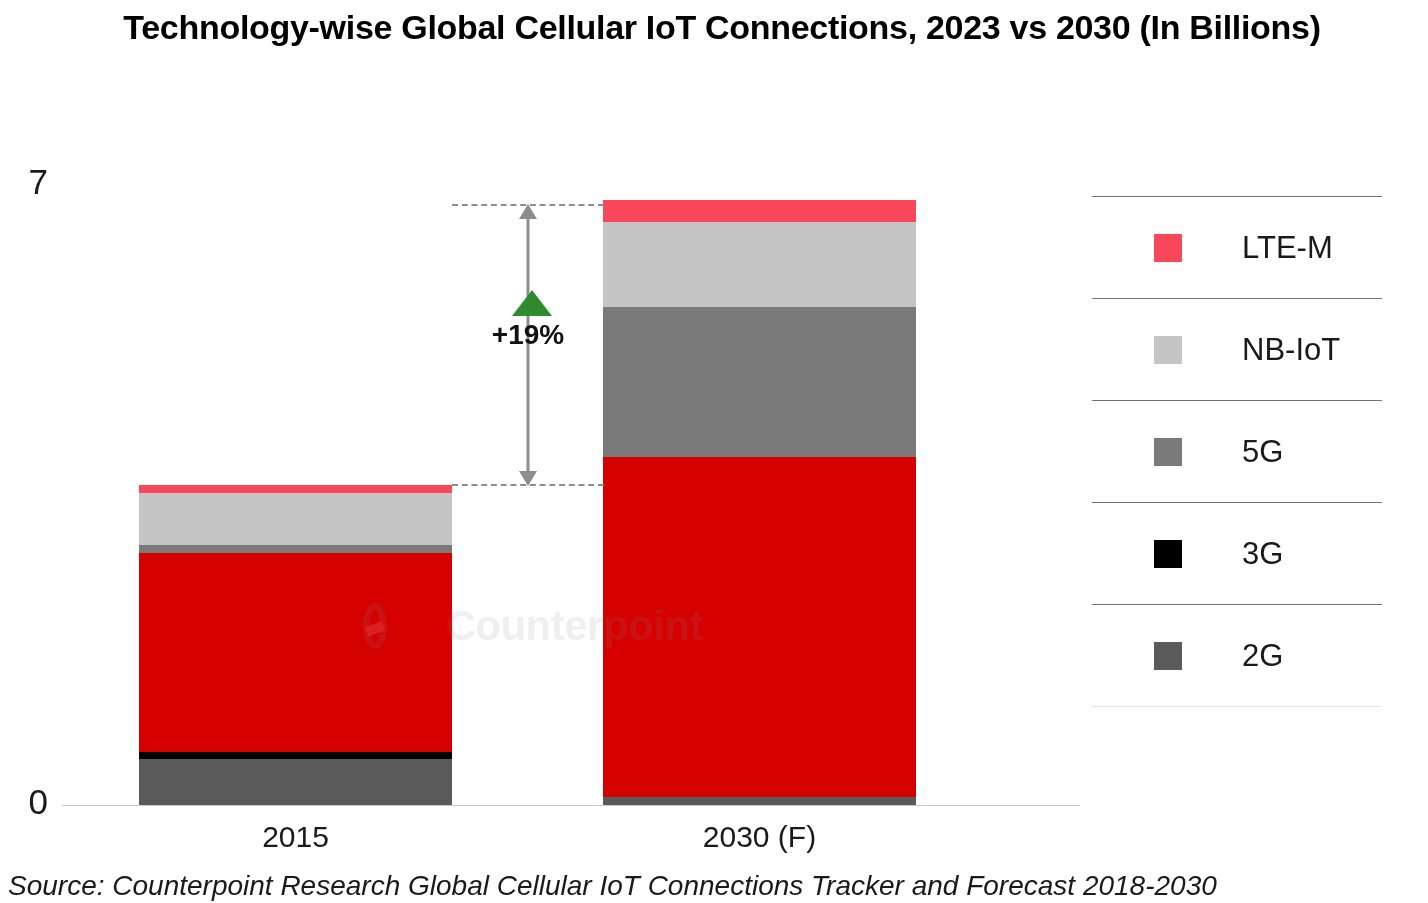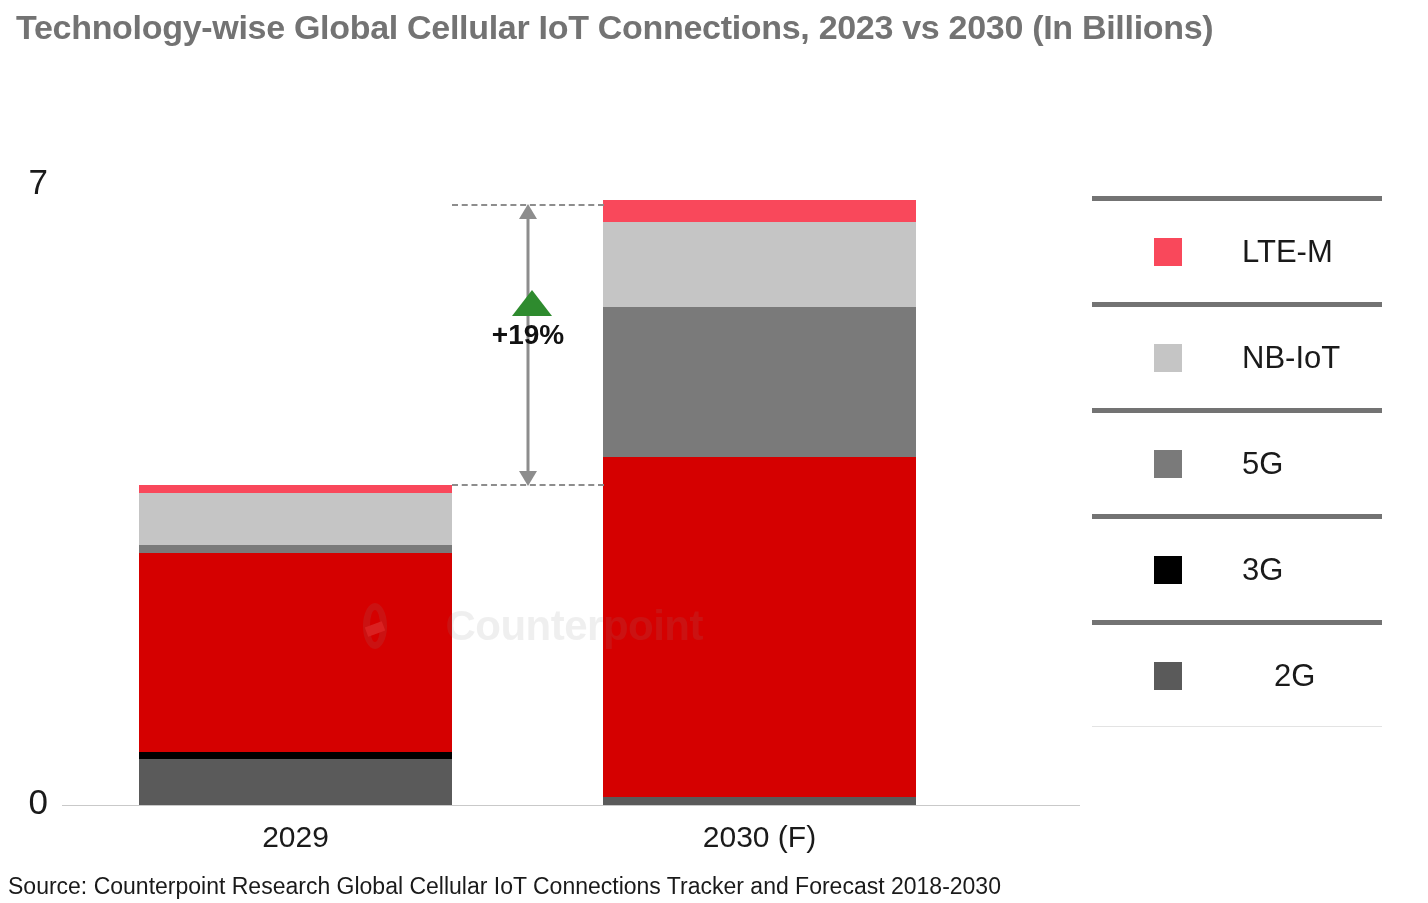--- a/index.html
+++ b/index.html
@@ -25,21 +25,22 @@
   .chart-title {
     position: absolute;
     left: 16px;
     top: 4px;
     width: 1412px;
     font-size: 34px;
     font-weight: bold;
     letter-spacing: -0.3px;
     line-height: 46px;
     white-space: nowrap;
-    color: #737373;
+    color: #000000;
+    text-align: center;
   }
 
   
   .plot {
     position: absolute;
     left: 0;
     top: 0;
     width: 1080px;
     height: 860px;
   }
@@ -171,46 +172,47 @@
   
   .legend {
     position: absolute;
     left: 1092px;
     top: 196px;
     width: 290px;
   }
   .legend-row {
     position: relative;
     height: 101px;
-    border-top: 5px solid #737373;
+    border-top: 1px solid #737373;
     display: flex;
     align-items: center;
     text-align: right;
   }
-  .legend-row:last-child { border-bottom: 1px solid #e3e3e3; gap: 32px; }
+  .legend-row:last-child { border-bottom: 1px solid #e3e3e3; }
   .legend-swatch {
     width: 28px;
     height: 28px;
     margin-left: 62px;
     flex: 0 0 auto;
   }
   .legend-label {
     margin-left: 60px;
     font-size: 31px;
     line-height: 34px;
     color: #1a1a1a;
     white-space: nowrap;
   }
 
   
   .source {
     position: absolute;
     left: 8px;
     top: 872px;
-    font-size: 23px;
+    font-size: 28px;
+    font-style: italic;
     line-height: 28px;
     color: #1a1a1a;
     white-space: nowrap;
   }
 </style>
 </head>
 <body>
 
 <div class="page">
 
@@ -237,21 +239,21 @@
       <div class="seg" style="top:307px;height:150px;background:#7A7A7A;"></div>
       <div class="seg" style="top:457px;height:340px;background:#D50000;"></div>
       <div class="seg" style="top:797px;height:8px;background:#5A5A5A;"></div>
     </div>
 
     <div class="watermark">
       <div class="wm-logo"></div>
       <div class="wm-text">Counterpoint</div>
     </div>
 
-    <div class="cat-label cat-2023">2029</div>
+    <div class="cat-label cat-2023">2015</div>
     <div class="cat-label cat-2030">2030 (F)</div>
 
     <div class="cagr-wrap">
       <div class="dash-line dash-top"></div>
       <div class="dash-line dash-bot"></div>
       <svg class="arrow-svg" width="44" height="282" viewBox="0 0 44 282">
         <line x1="22" y1="8" x2="22" y2="274" stroke="#8d8d8d" stroke-width="3"></line>
         <polygon points="22,0 31,15 13,15" fill="#8d8d8d"></polygon>
         <polygon points="22,282 13,267 31,267" fill="#8d8d8d"></polygon>
       </svg>

